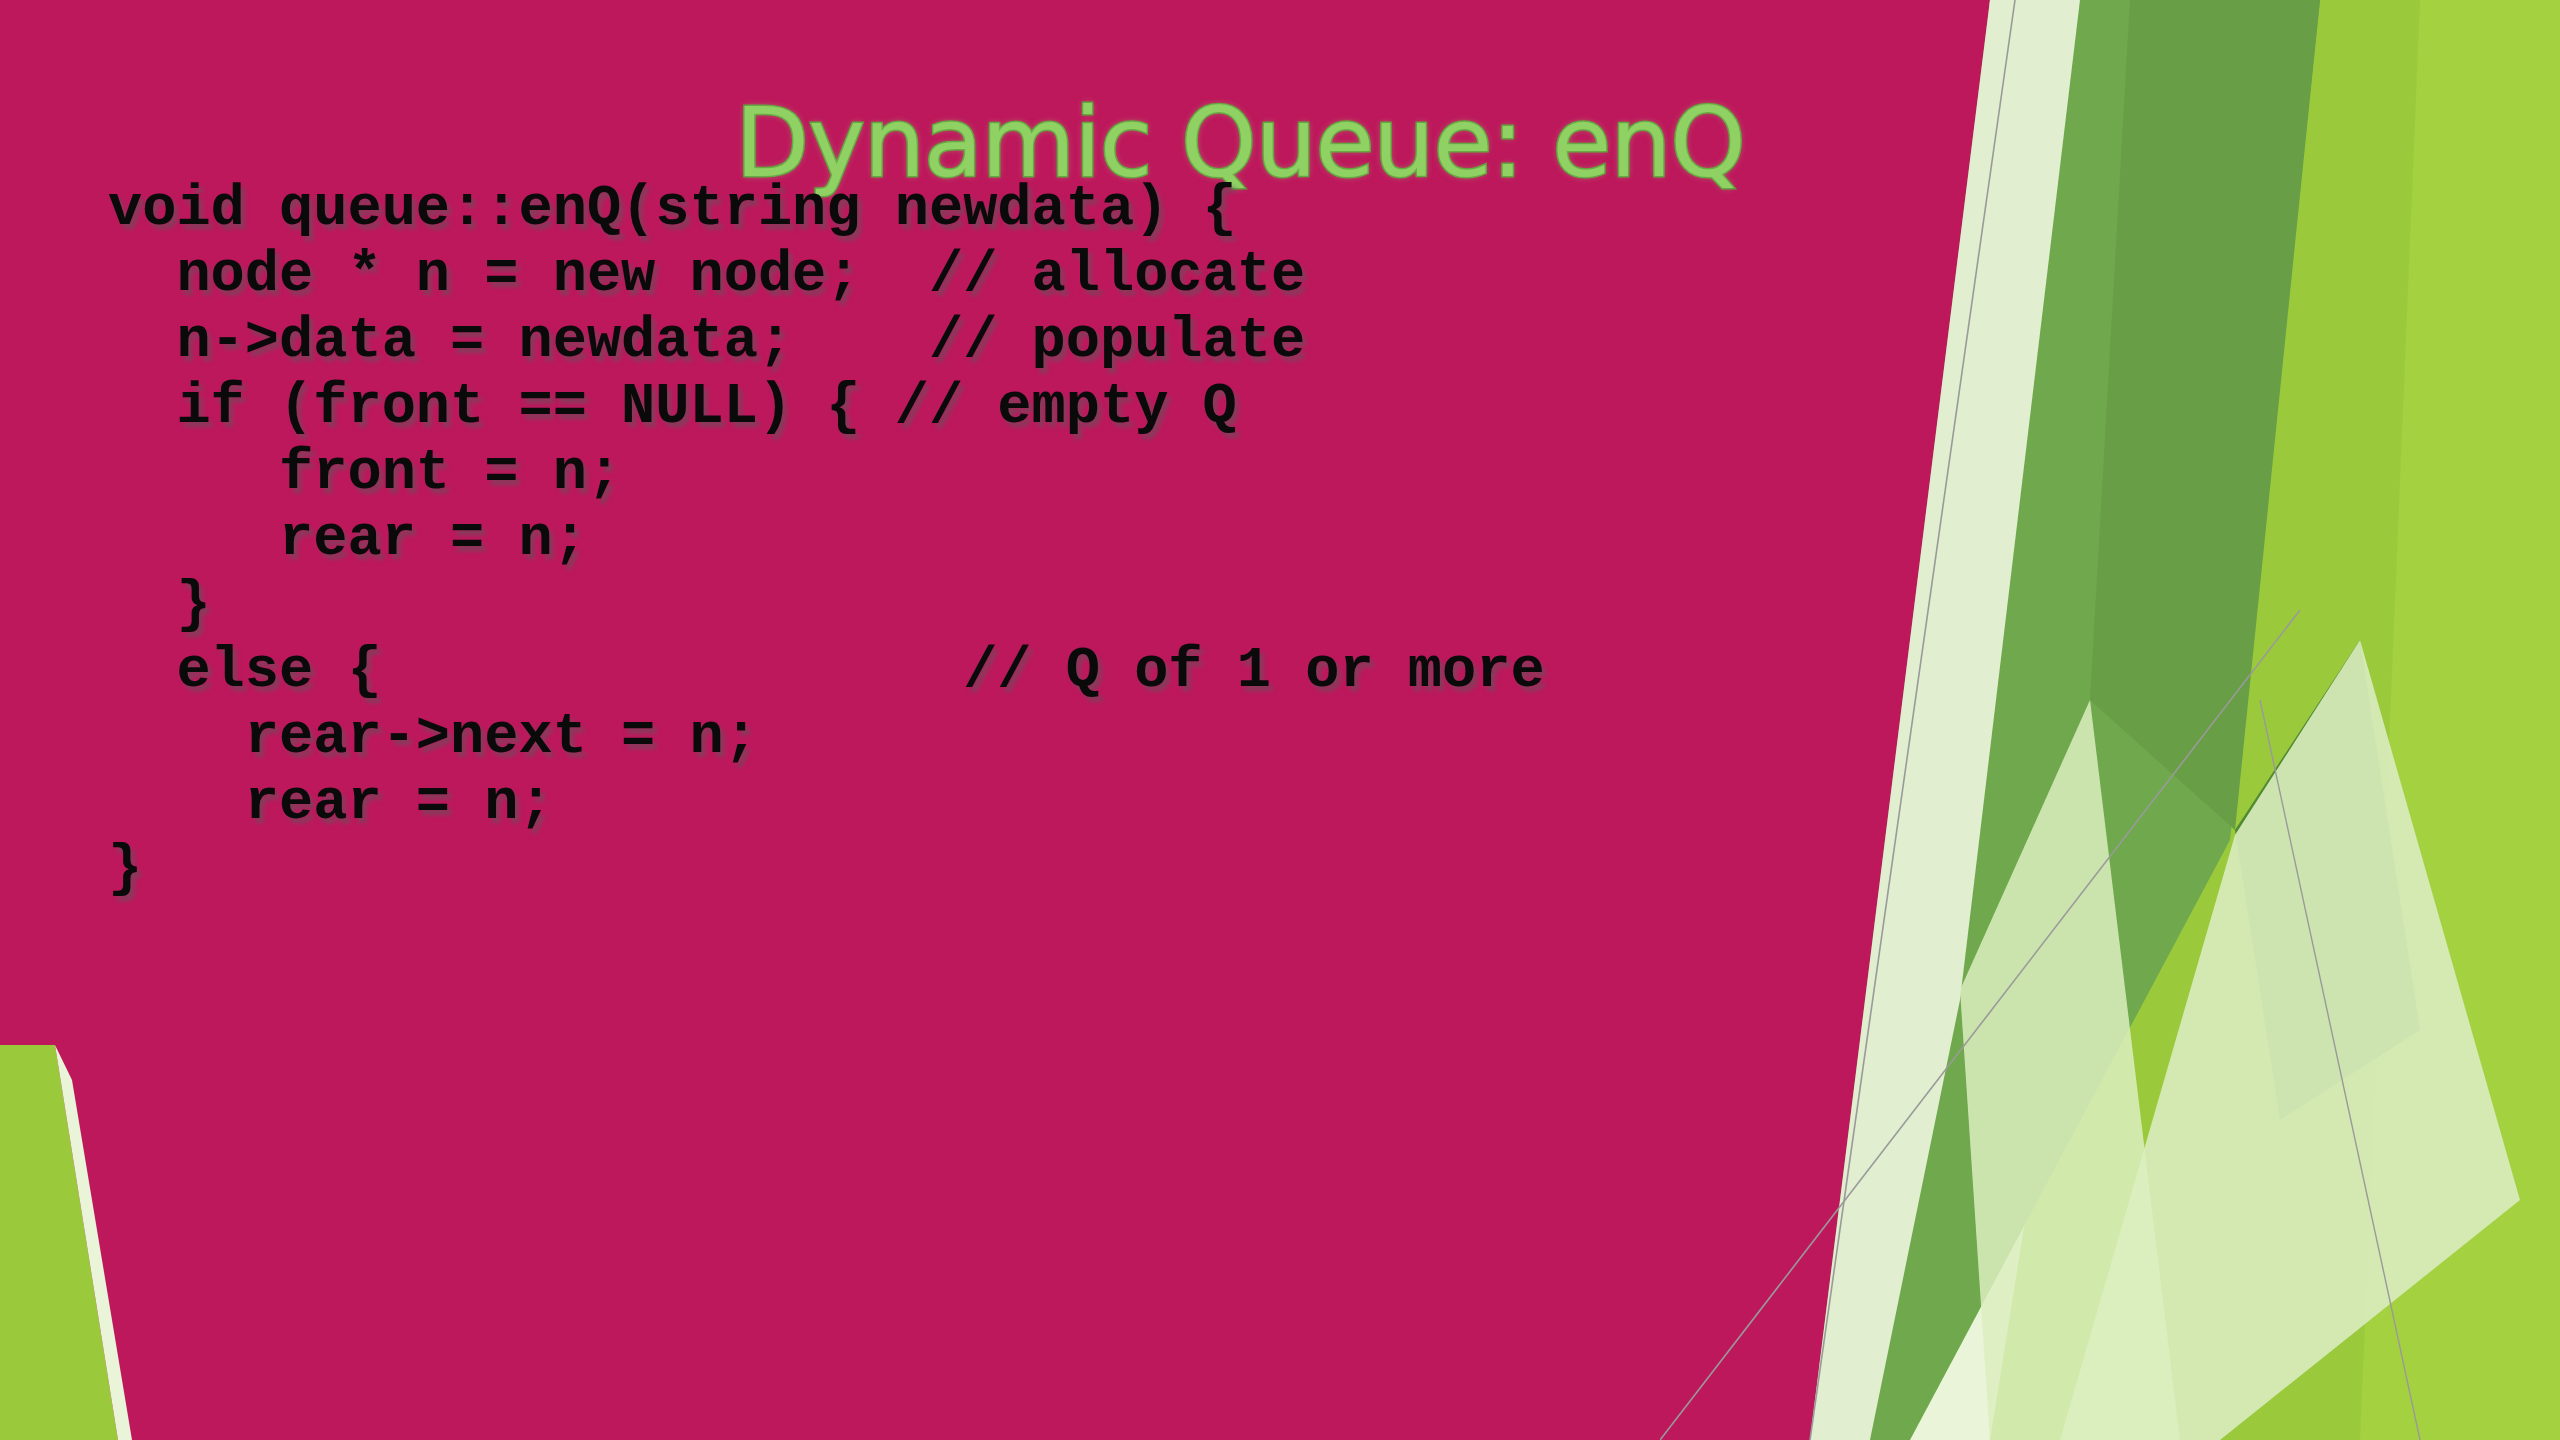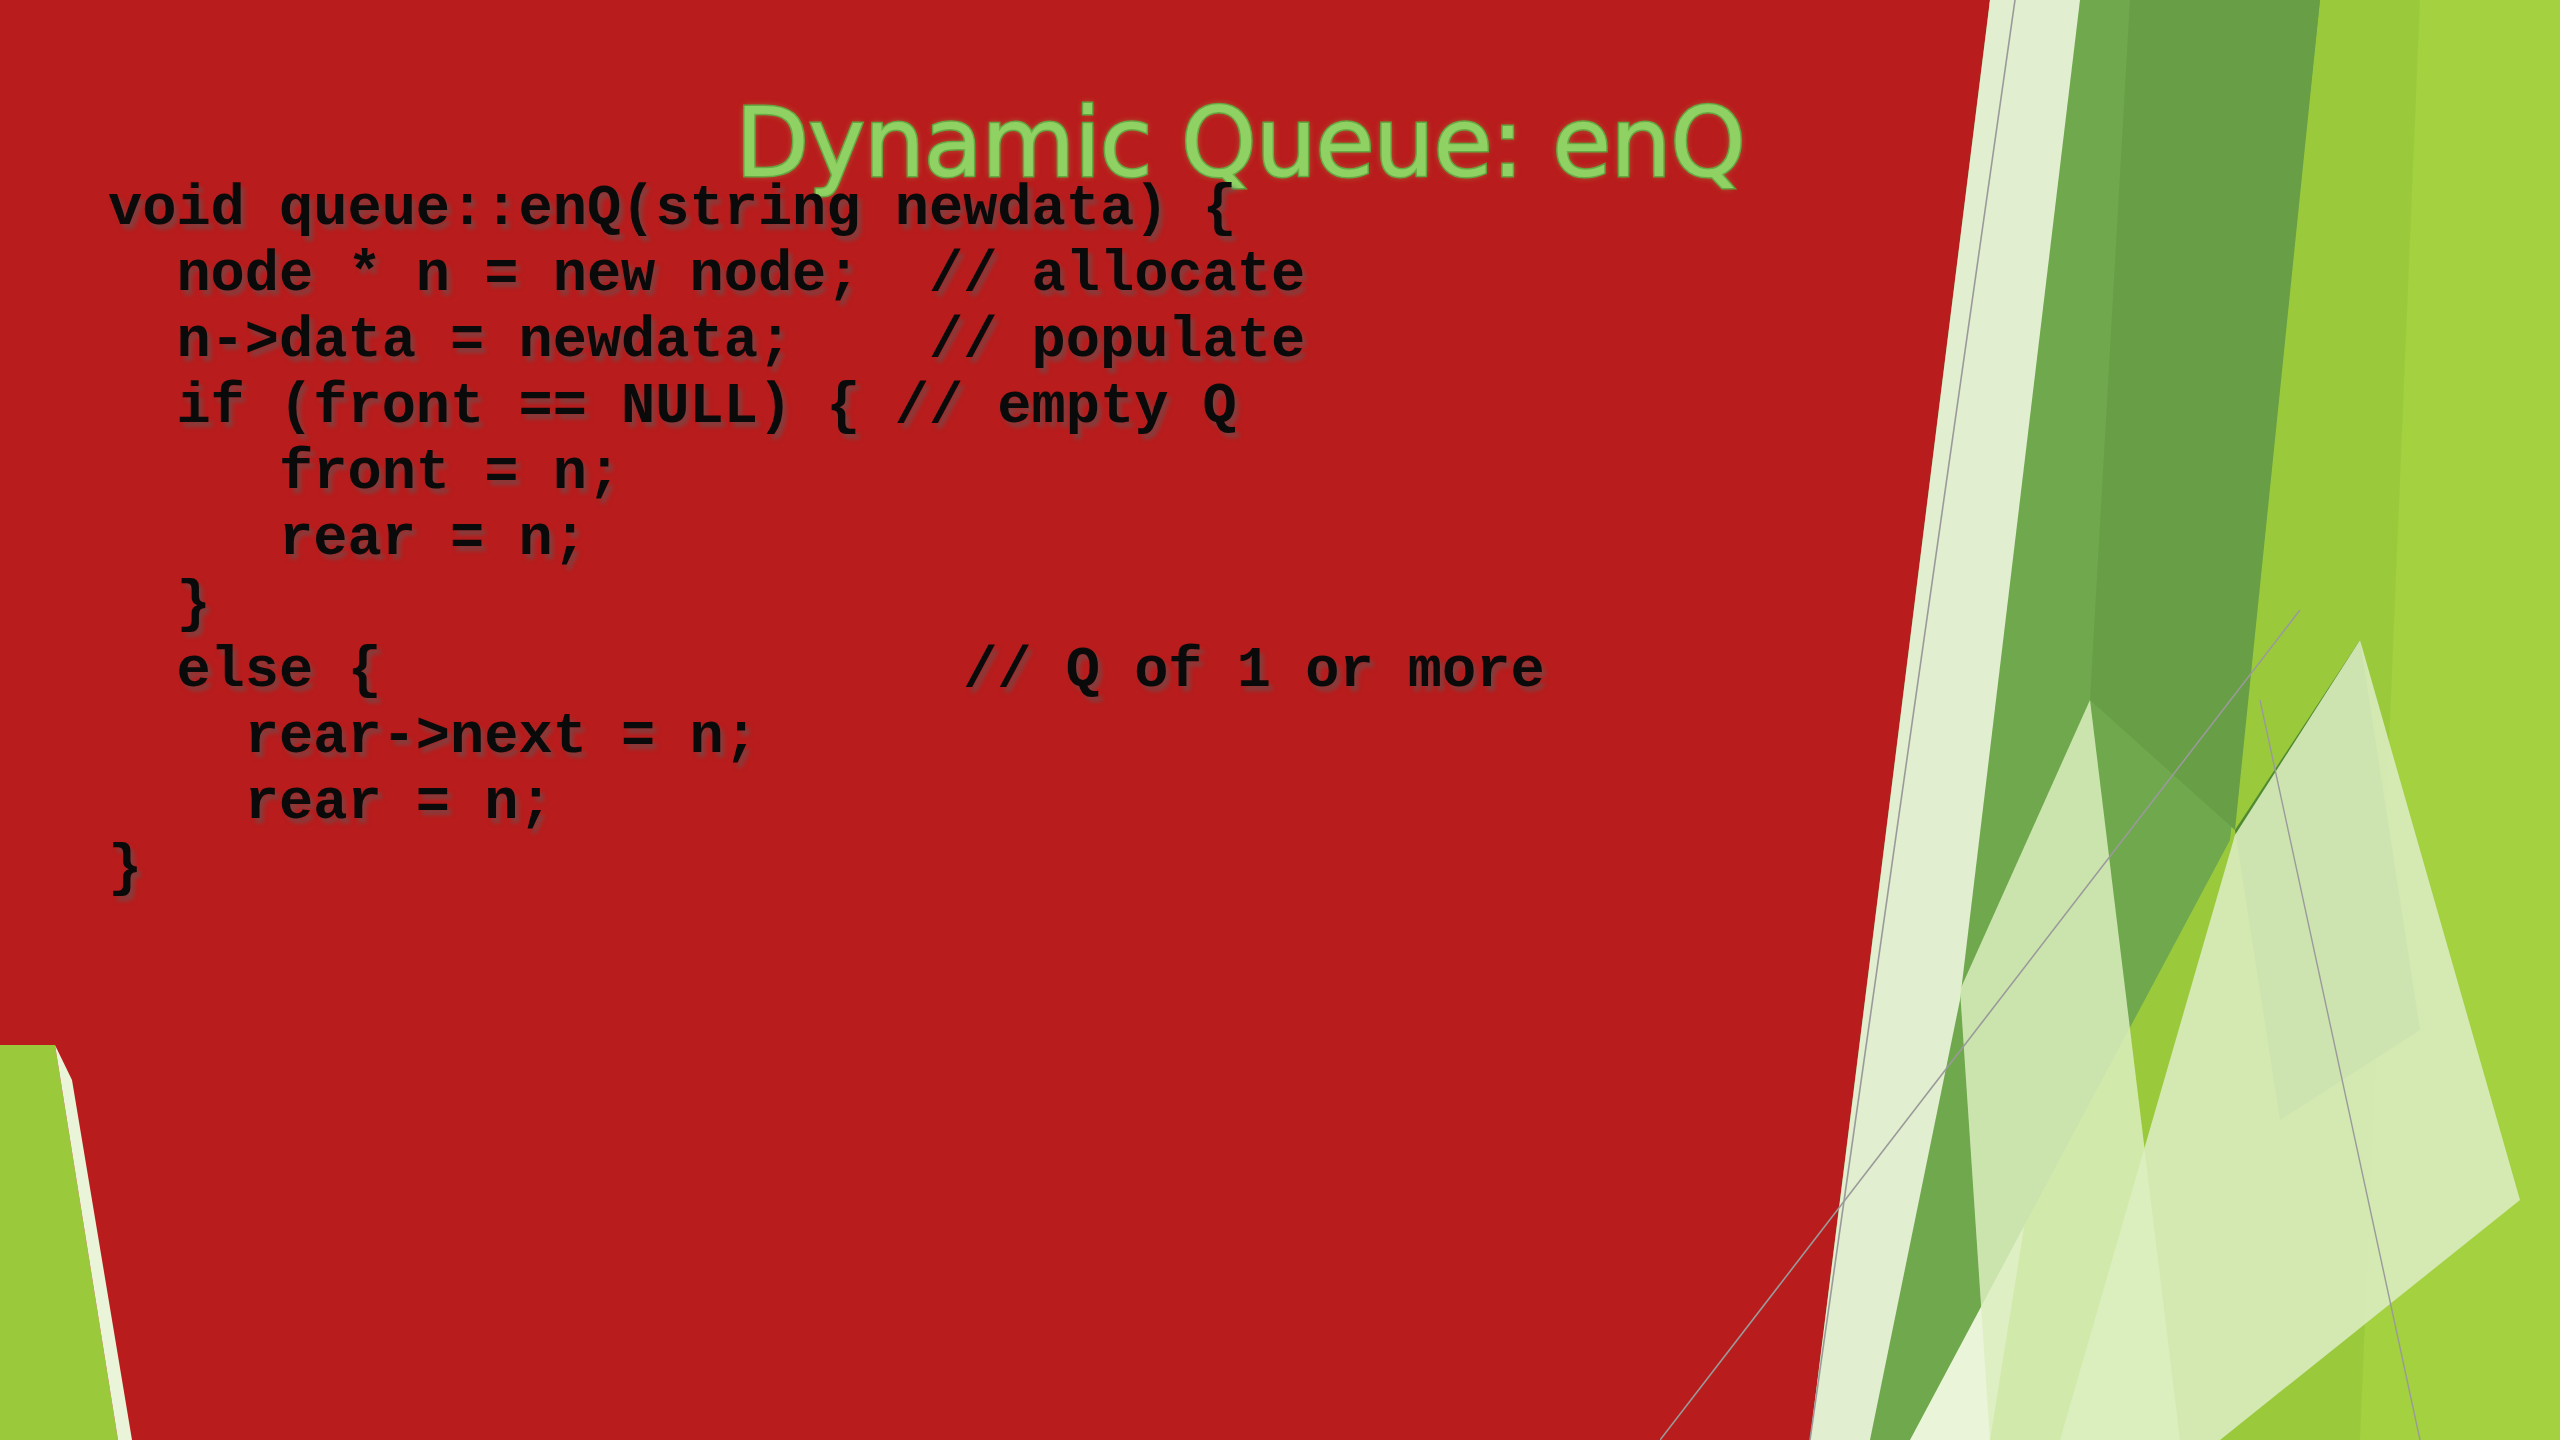--- a/index.html
+++ b/index.html
@@ -4,21 +4,21 @@
 <style>
   html, body {
     margin: 0;
     padding: 0;
     background: #ffffff;
   }
   #slide {
     position: relative;
     width: 2560px;
     height: 1440px;
-    background: #b91c1c;
+    background: #be185d;
     overflow: hidden;
     font-family: "Liberation Sans", sans-serif;
   }
 
   
   #facet-right, #facet-left {
     position: absolute;
     top: 0;
     height: 1440px;
     pointer-events: none;

